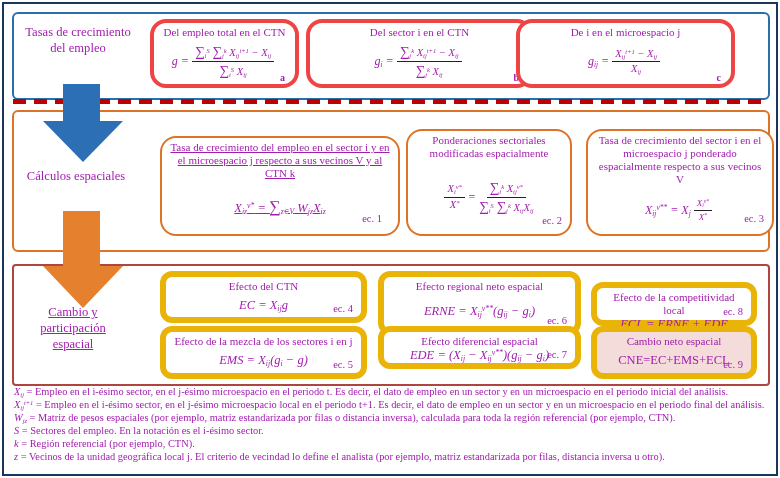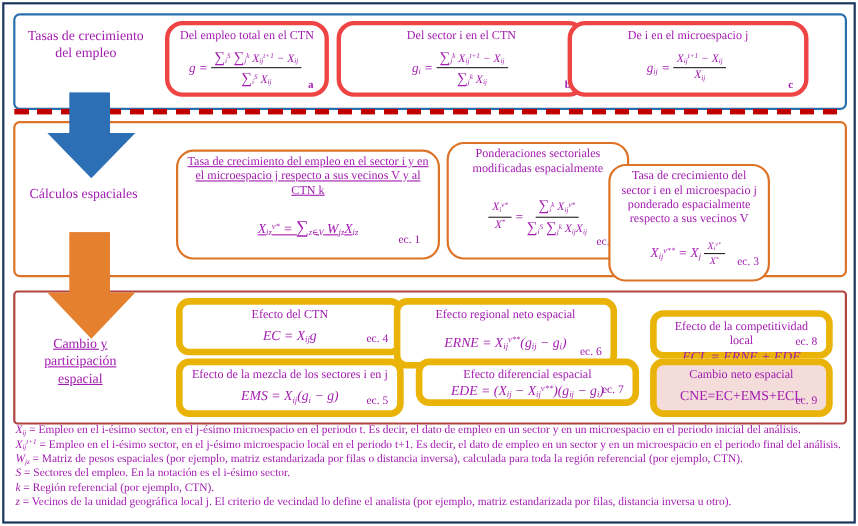--- a/index.html
+++ b/index.html
@@ -46,25 +46,25 @@
   .fbox .corner { position:absolute; right:10px; bottom:1px; font-size:10px; font-weight:bold; }
 
   .tbox { border:4px solid #ef4444; border-radius:16px;align-items:center; }
   .b1 { left:150px; top:19px; width:149px; height:69px; }
   .b2 { left:306px; top:19px; width:227px; height:69px; }
   .b3 { left:516px; top:19px; width:219px; height:69px; }
 
   .mbox { border:2px solid #dd7327; border-radius:16px; }
   .m1 { left:160px; top:136px; width:240px; height:100px;text-decoration:underline; }
   .m2 { left:406px; top:129px; width:166px; height:107px;align-items:center; }
-  .m3 { left:553px; top:129px; width:147px; height:107px;margin-top:20px; }
+  .m3 { left:586px; top:129px; width:188px; height:107px; }
 
   .cbox { border:6px solid #eab308; border-radius:12px; }
   .c1 { left:160px; top:271px; width:207px; height:52px; }
-  .c2 { left:358px; top:271px; width:203px; height:64px; }
+  .c2 { left:378px; top:271px; width:203px; height:64px; }
   .c3 { left:591px; top:282px; width:166px; height:44px; }
   .c4 { left:160px; top:326px; width:207px; height:53px; }
   .c5 { left:378px; top:326px; width:203px; height:43px; }
   .c6 { left:591px; top:326px; width:166px; height:53px; background:#f3dcd9; }
 
   
   .math { font-style:italic; font-size:12px; white-space:nowrap; }
   .math.big { font-size:12.5px; }
   .math.roman { font-style:normal; }
   sub,sup { font-size:0.62em; line-height:0; }

